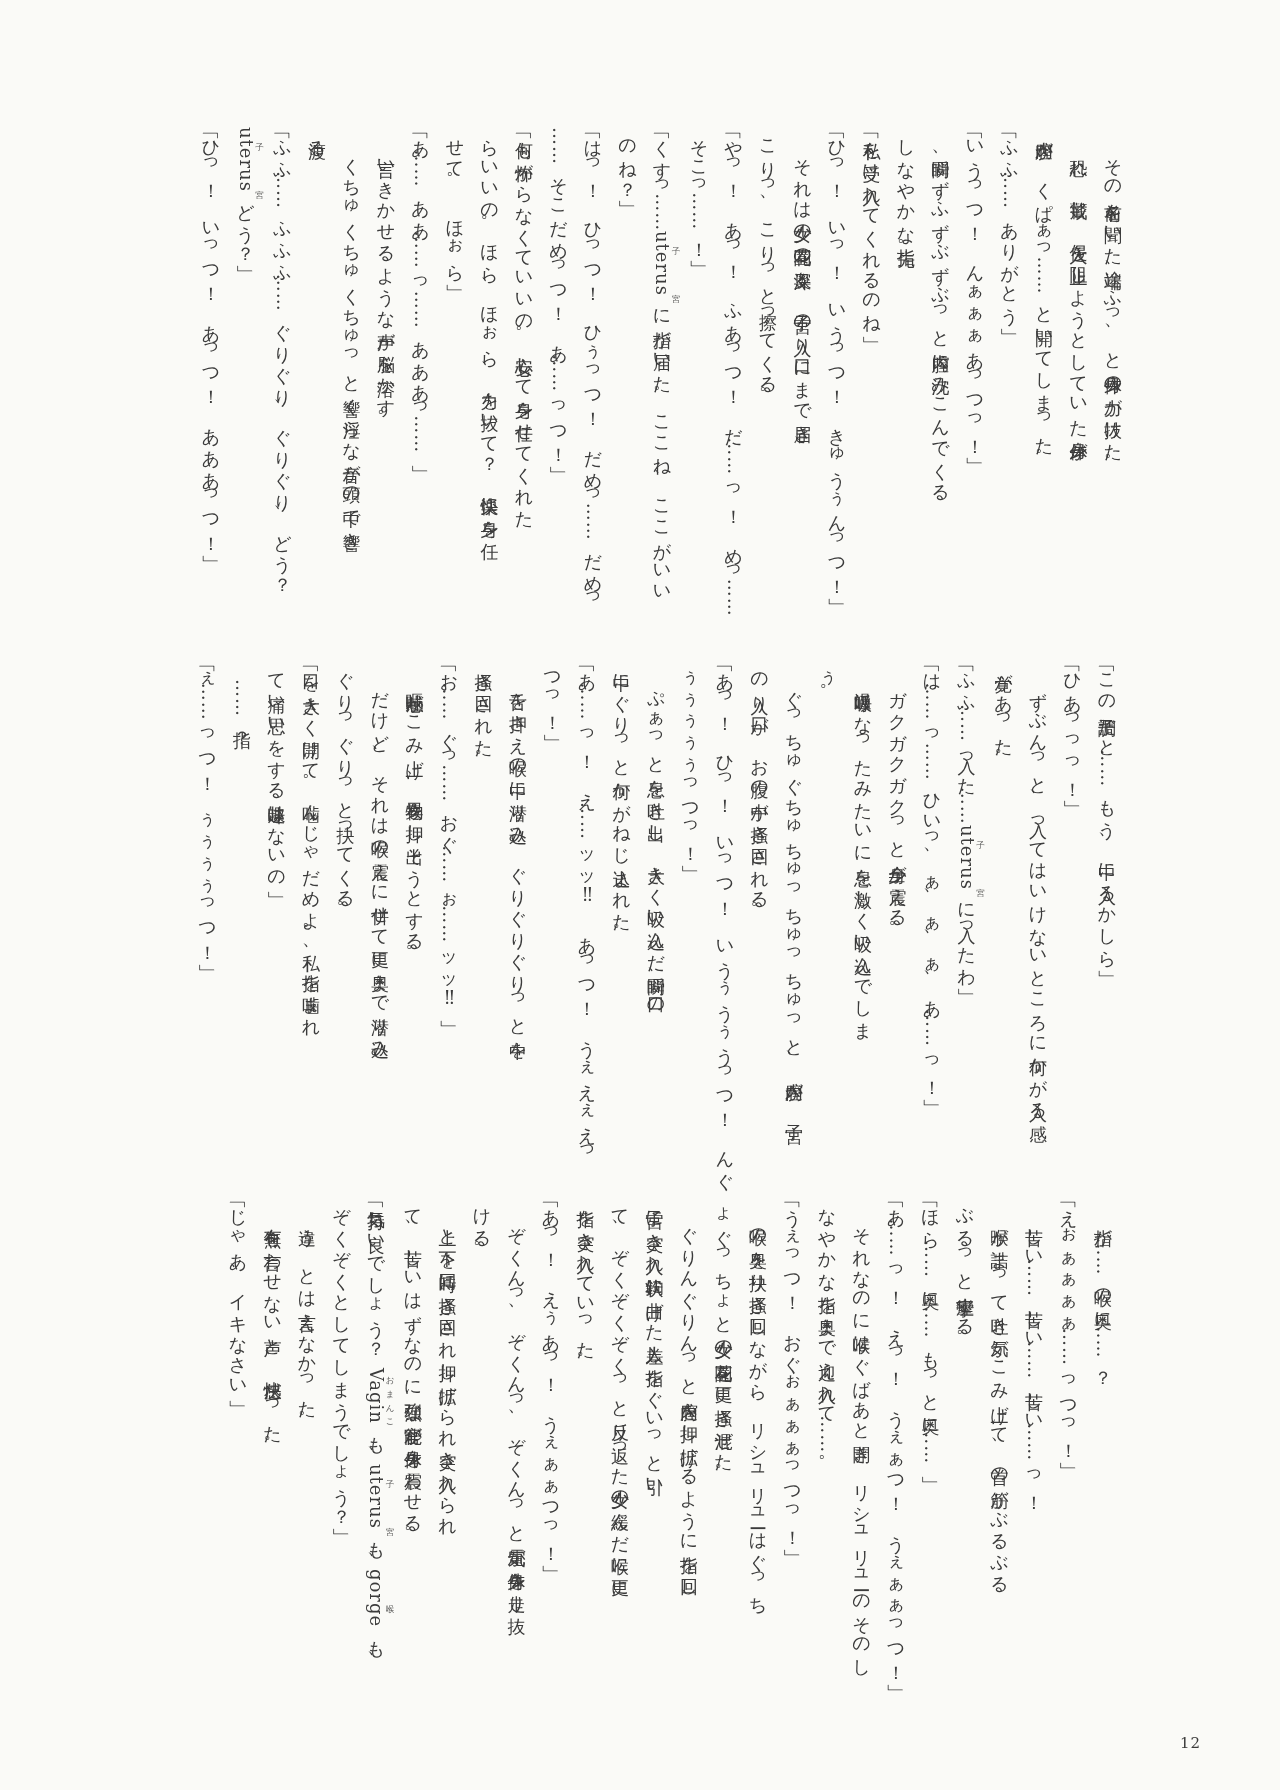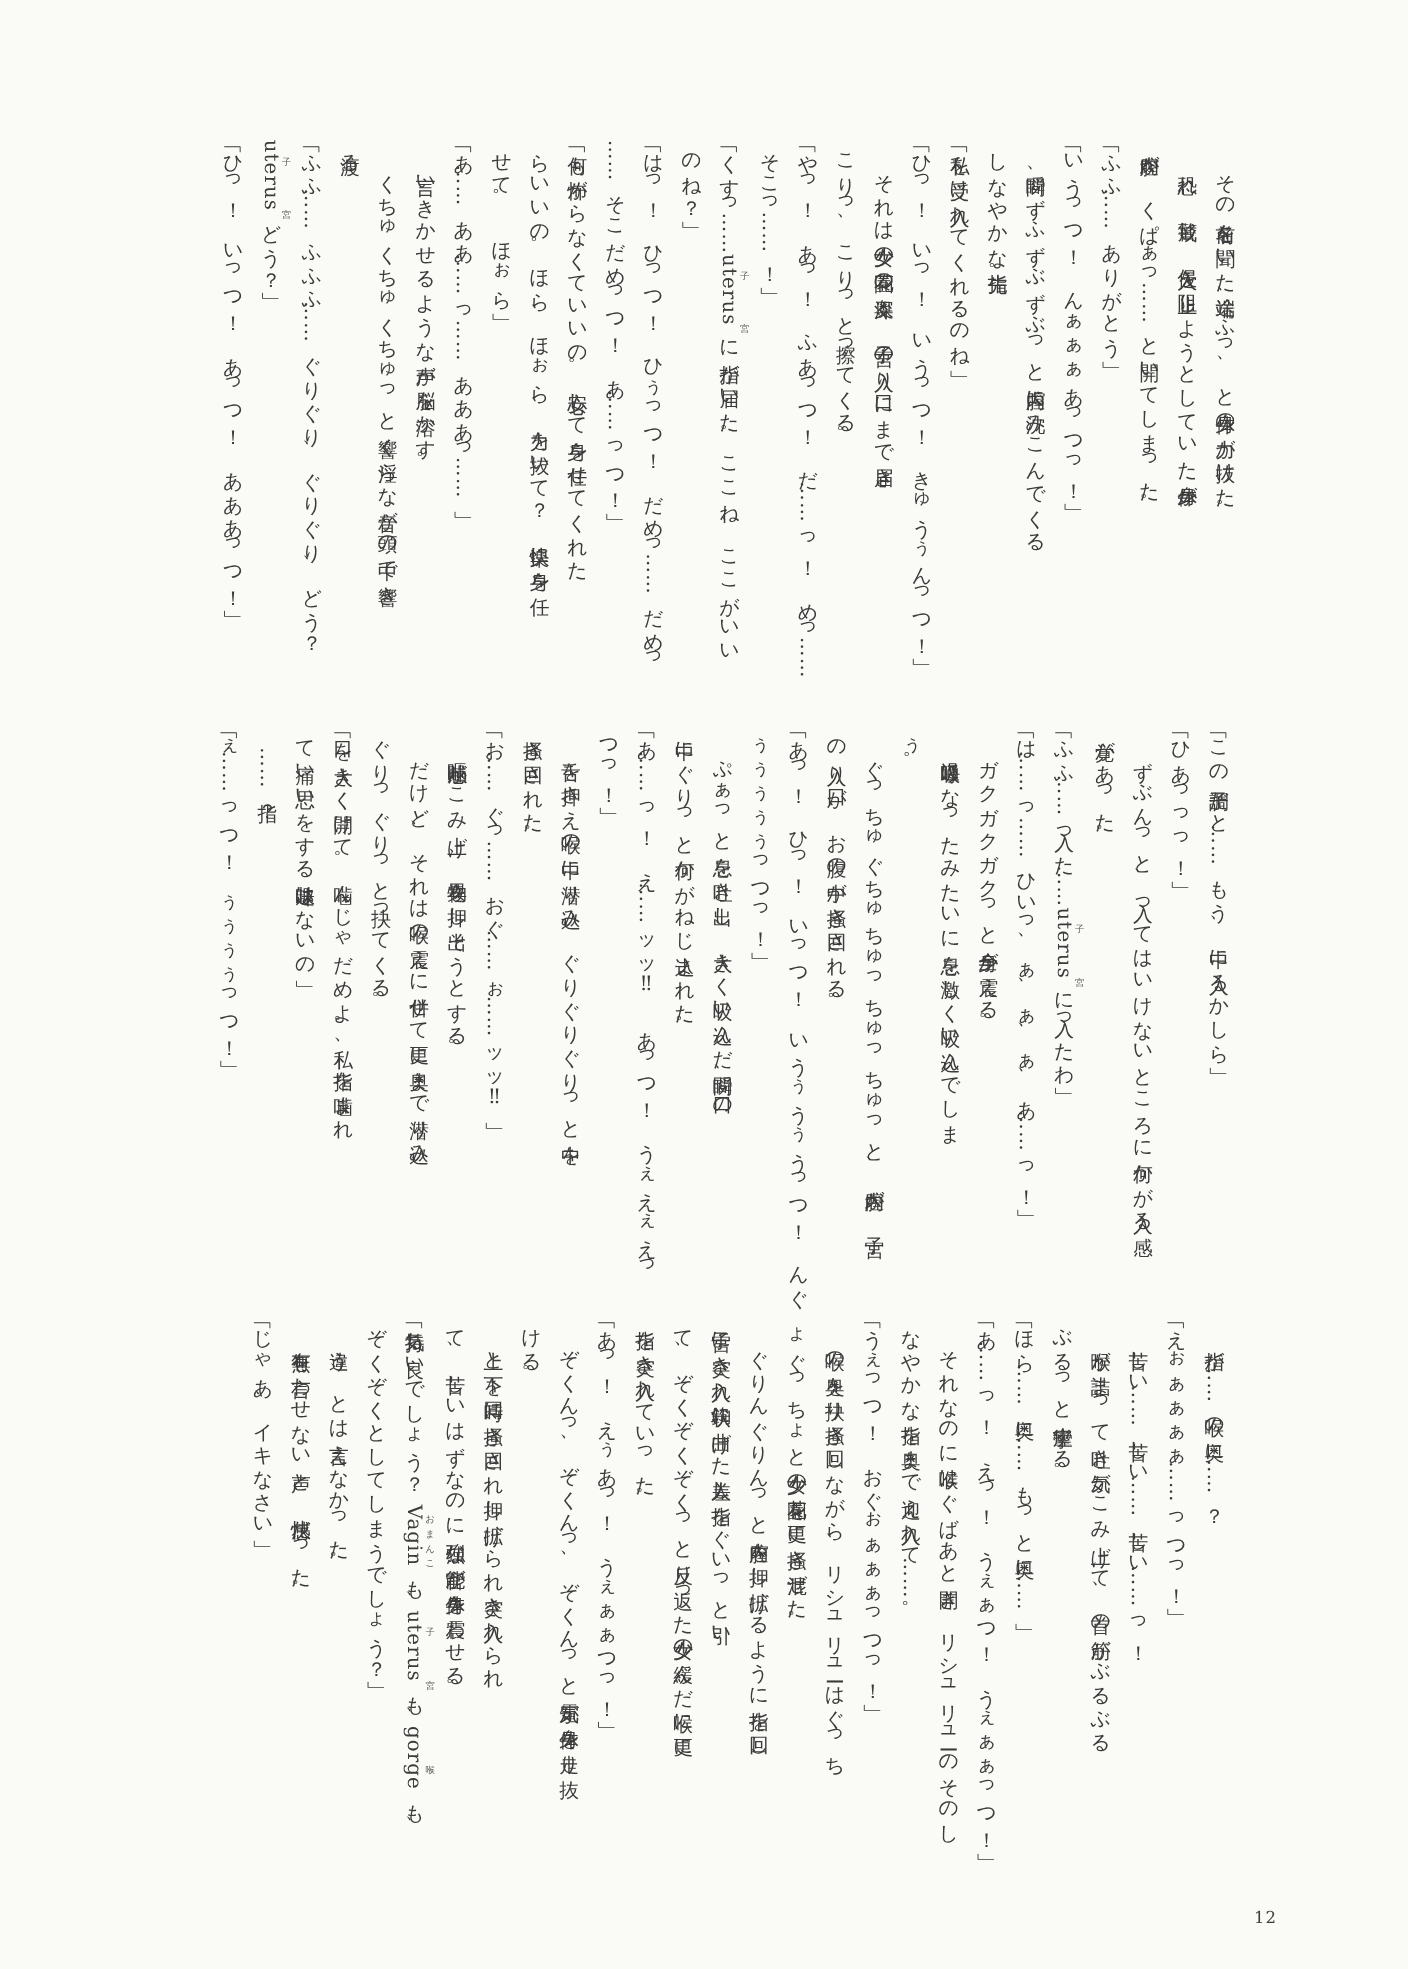--- a/index.html
+++ b/index.html
@@ -17,21 +17,21 @@
     line-height:34.5px;
     letter-spacing:1px;
   }
   .band p{margin:0;padding:0;white-space:nowrap;}
   #band1{top:127px;right:150px;}
   #band2{top:660px;right:156px;}
   #band3{top:1196px;right:160px;}
   ruby{ruby-position:over;}
   rt{font-size:8.5px;letter-spacing:0;opacity:.85;}
   .page-number{
-    position:absolute;left:1140px;top:1734px;
+    position:absolute;left:1180px;top:1734px;
     font-size:15px;letter-spacing:1px;
   }
 </style>
 </head>
 <body style="background: rgb(250, 250, 247); color: rgb(59, 59, 59);">
 
 <div class="page">
   <section class="band" id="band1">
       <p>　その名前を聞いた途端、ふっ、と身体の力が抜けた。</p>
       <p>　恐れ、警戒し、侵入を阻止しようとしていた身体が、</p>

